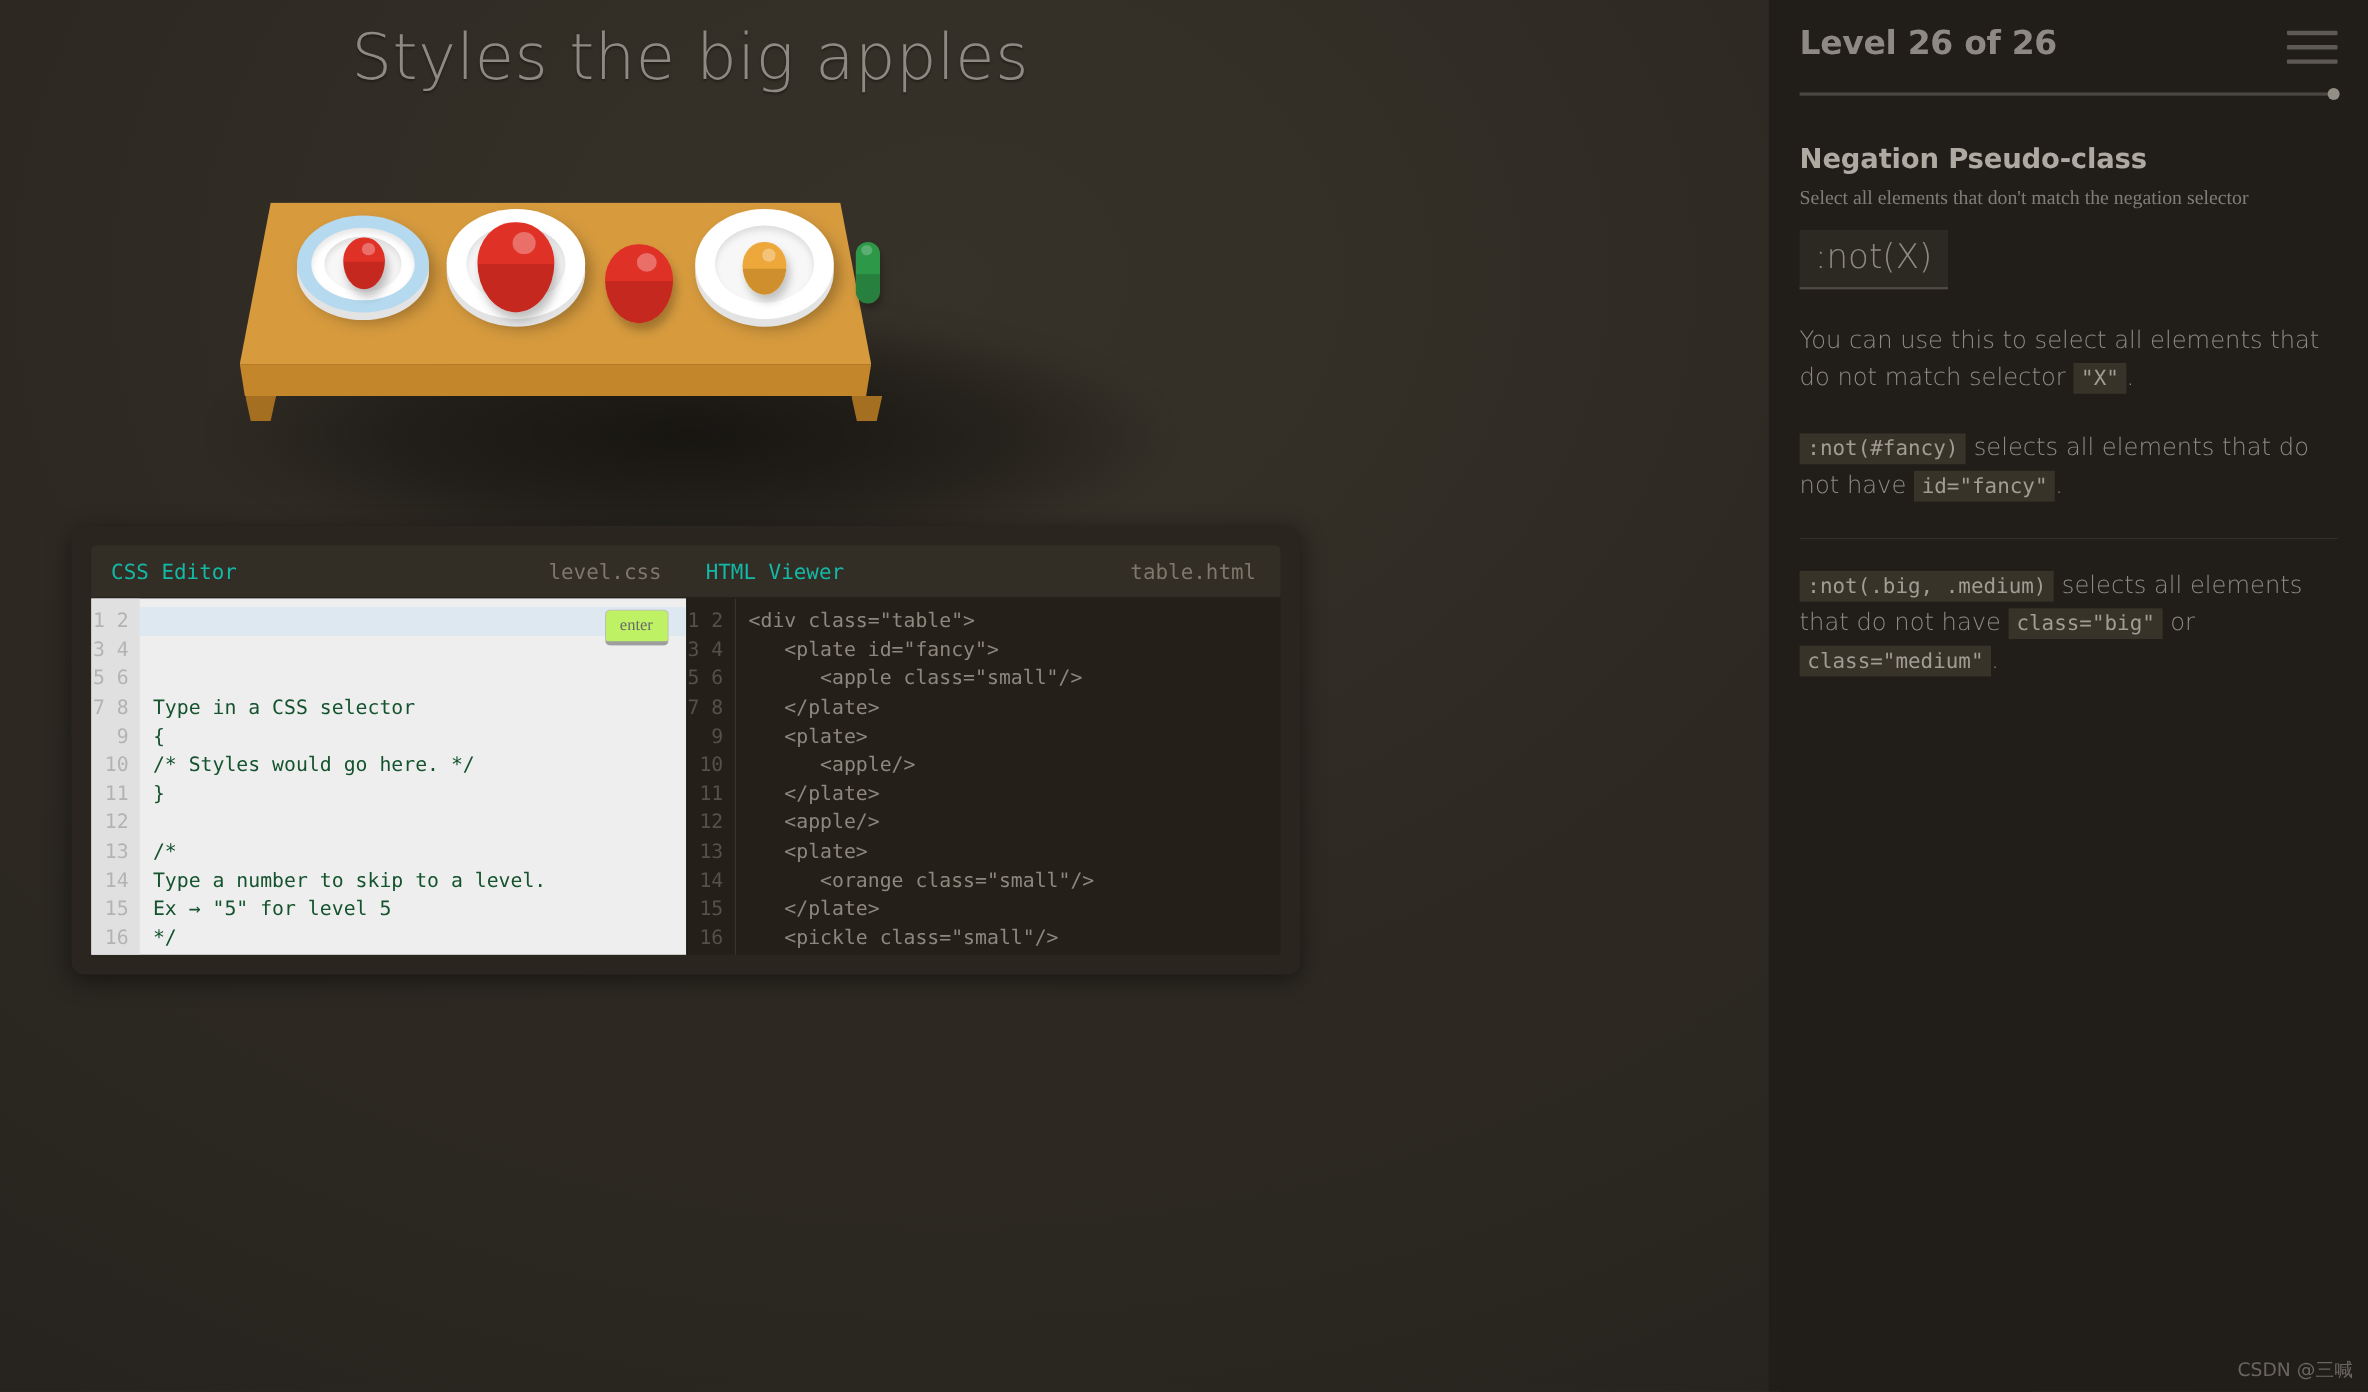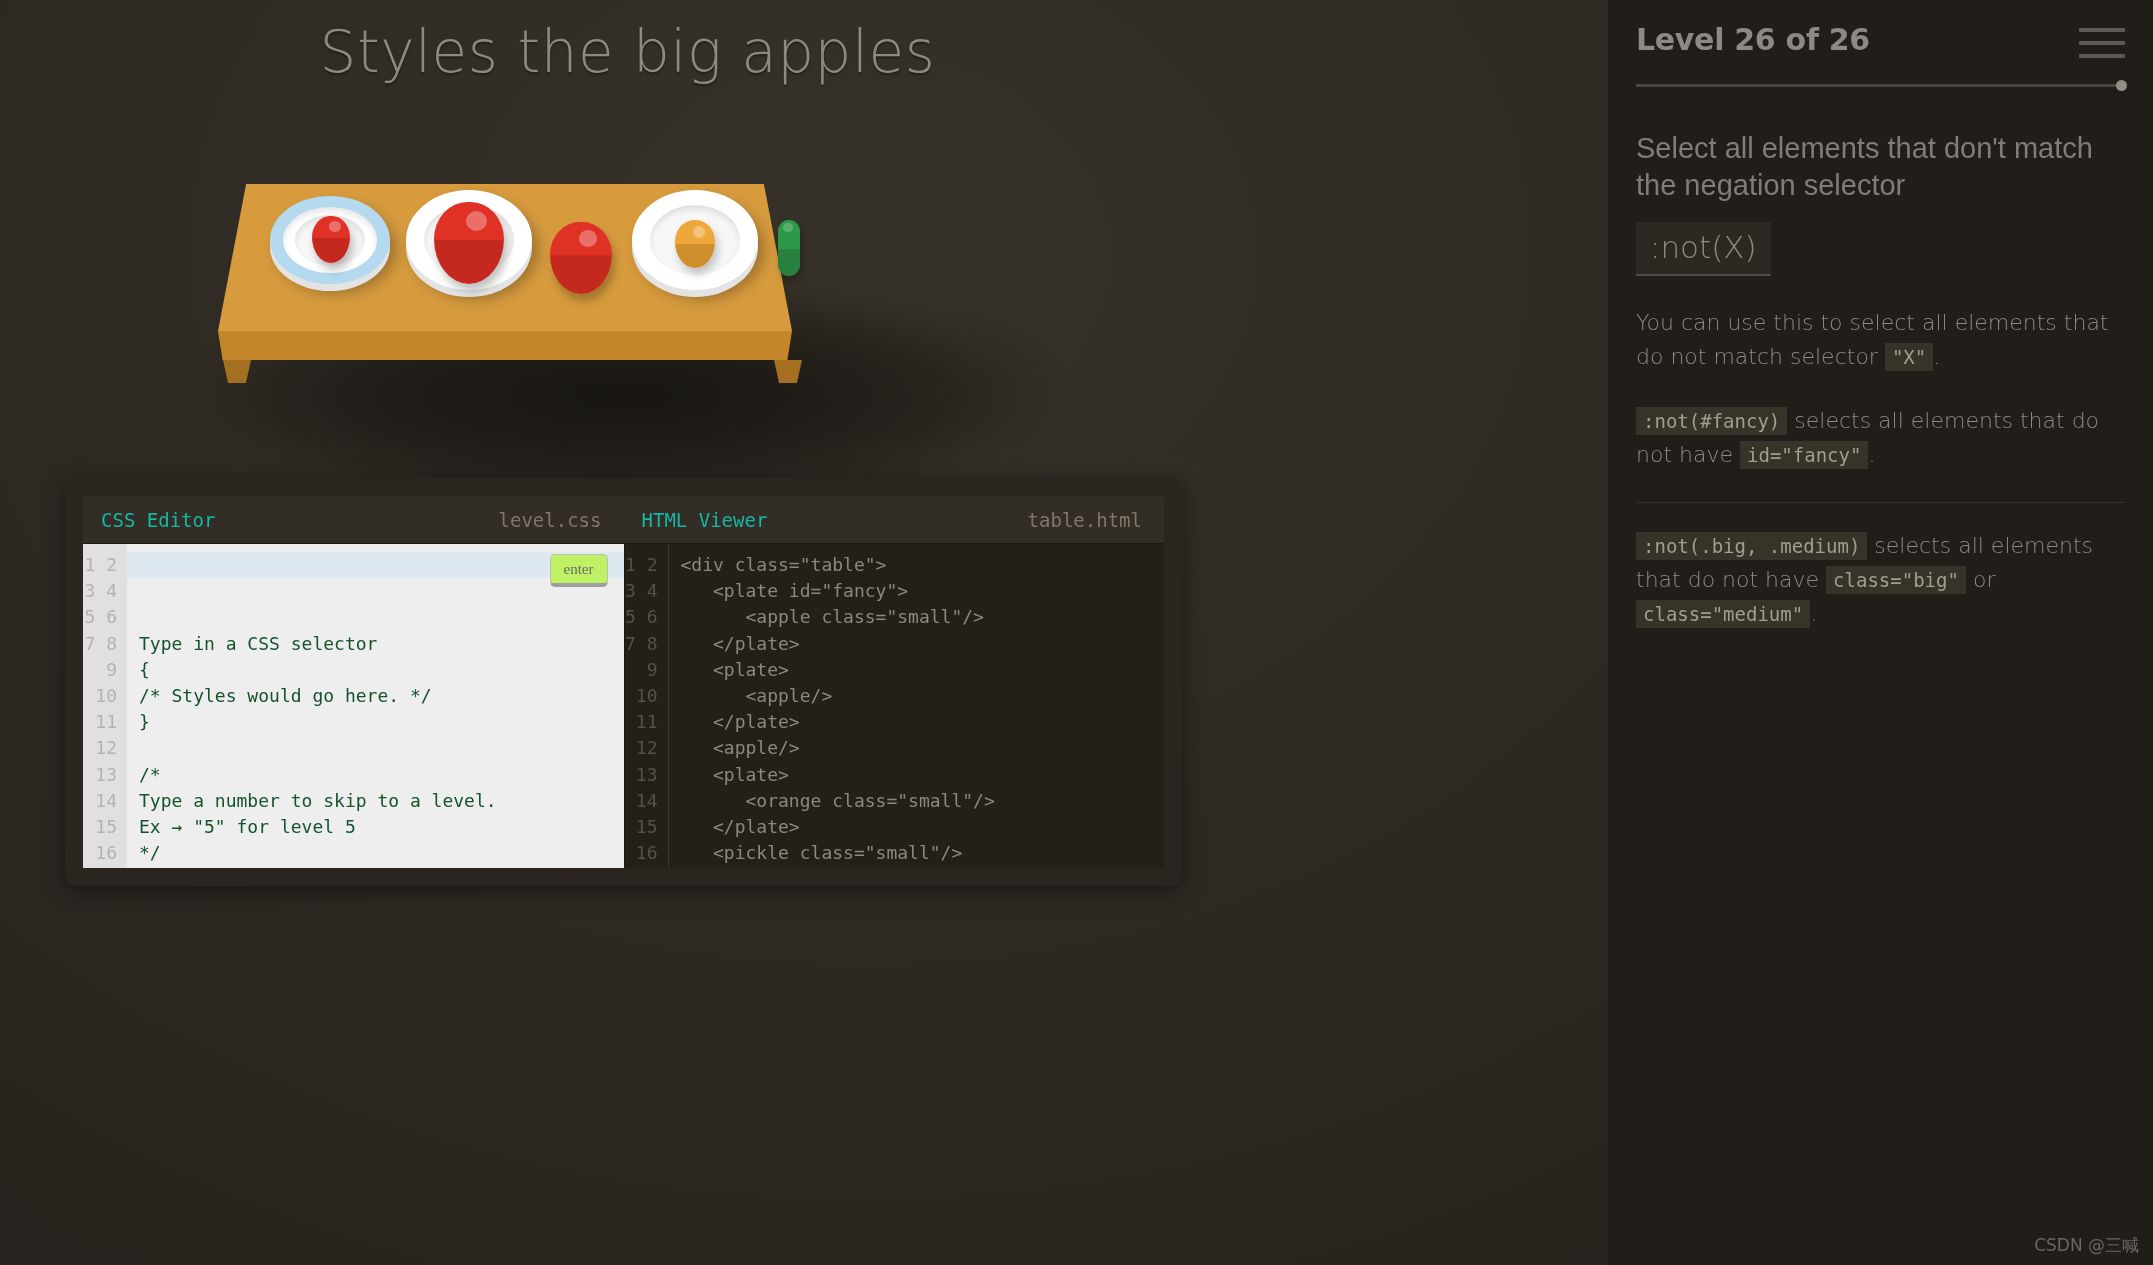--- a/index.html
+++ b/index.html
@@ -308,24 +308,24 @@
   #sb-body { margin-top: 38px; }
   #sel-name {
     font-size: 25px;
     font-weight: bold;
     color: #aeaaa2;
     font-family: "DejaVu Sans", sans-serif;
     letter-spacing: -0.2px;
   }
   #sel-desc {
     margin-top: 9px;
-    font-size: 29px;
+    font-size: 18px;
     line-height: 1.27;
     color: #817d76;
-    font-family: Liberation Sans, sans-serif;
+    font-family: Liberation Serif, serif;
     font-weight: 300;
   }
   #sel-syntax {
     display: inline-block;
     margin-top: 18px;
     padding: 7px 14px 9px 14px;
     background: #2c2923;
     border-bottom: 2px solid #4f4b44;
     color: #8e8a83;
     font-size: 31px;
@@ -519,20 +519,21 @@
         <span></span>
       </div>
     </div>
 
     <div id="progress-wrap">
       <div id="progress-track"></div>
       <div id="progress-knob"></div>
     </div>
 
     <div id="sb-body">
+      <div id="sel-name">Negation Pseudo-class</div>
       <div id="sel-desc">Select all elements that don't match the negation selector</div>
       <div id="sel-syntax">:not(X)</div>
       <div id="help-list">
           <div class="help-block">You can use this to select all elements that do not match selector <code>"X"</code>.</div>
           <div class="help-block"><code>:not(#fancy)</code> selects all elements that do not have <code>id="fancy"</code>.</div>
           <div class="help-block sep"><code>:not(.big, .medium)</code> selects all elements that do not have <code>class="big"</code> or <code>class="medium"</code>.</div>
         </div>
     </div>
   </div>
 

